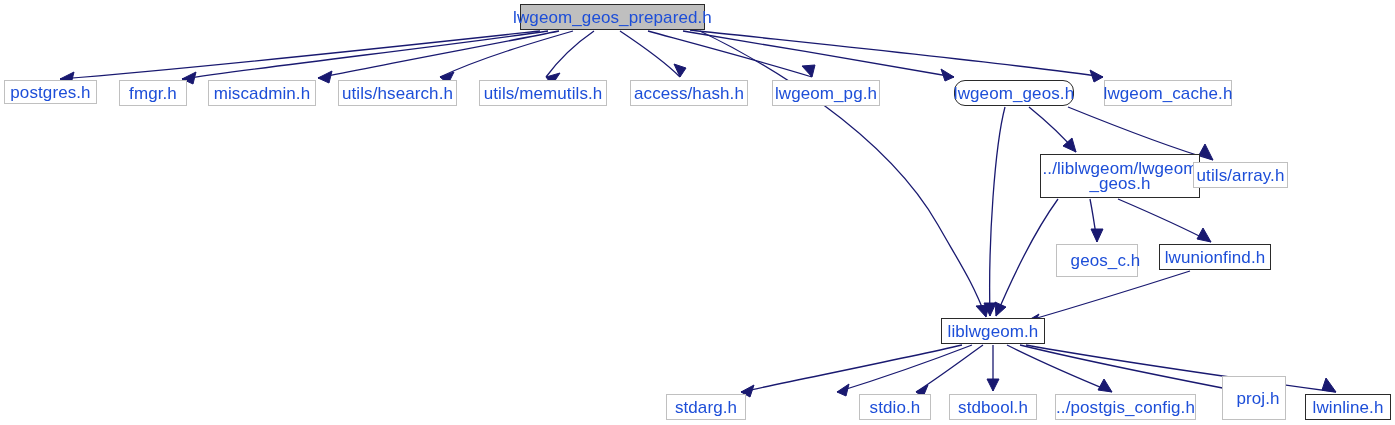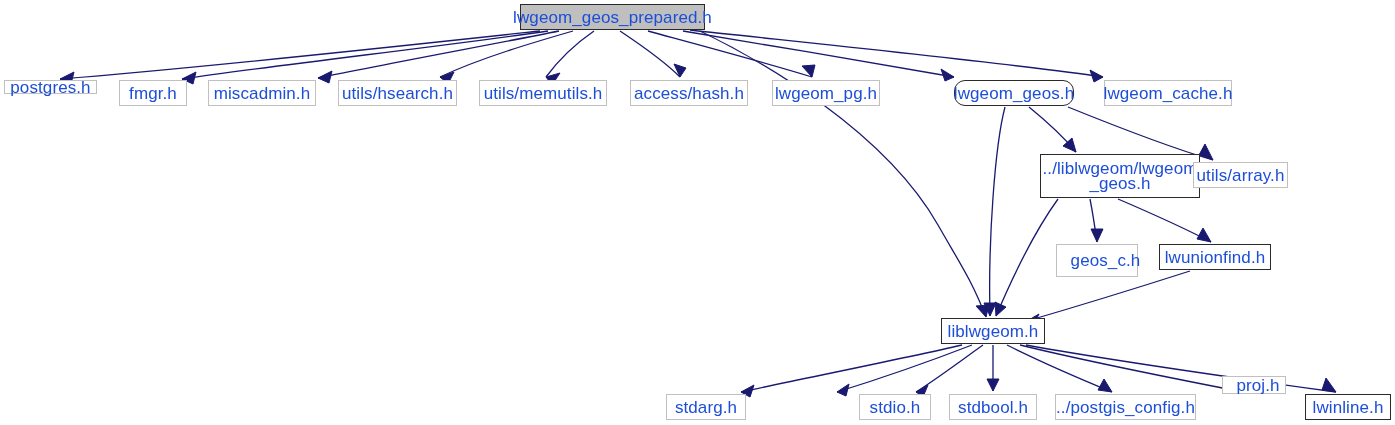--- a/index.html
+++ b/index.html
@@ -144,36 +144,36 @@
         <path d="M 1020,345 C 1073,358 1176,379 1243,392" fill="none" stroke="#191970" stroke-width="1.3"></path>
         <polygon points="1243,392 1230,390 1234,378" fill="#191970" stroke="#191970" stroke-width="1"></polygon>
       </g>
       <g>
         <path d="M 1026,345 C 1098,358 1249,380 1336,392" fill="none" stroke="#191970" stroke-width="1.3"></path>
         <polygon points="1336,392 1322,390 1326,378" fill="#191970" stroke="#191970" stroke-width="1"></polygon>
       </g>
     </svg>
   <div id="node-layer">
       <div class="node root" style="left: 520px; top: 4px; width: 185px; height: 26px;"><span>lwgeom_geos_prepared.h</span></div>
-      <div class="node light" style="left: 4px; top: 80px; width: 93px; height: 14px;"><span>postgres.h</span></div>
+      <div class="node light" style="left: 4px; top: 80px; width: 93px; height: 24px;"><span>postgres.h</span></div>
       <div class="node light" style="left: 119px; top: 80px; width: 68px; height: 26px;"><span>fmgr.h</span></div>
       <div class="node light" style="left: 208px; top: 80px; width: 108px; height: 26px;"><span>miscadmin.h</span></div>
       <div class="node light" style="left: 338px; top: 80px; width: 119px; height: 26px;"><span>utils/hsearch.h</span></div>
       <div class="node light" style="left: 479px; top: 80px; width: 128px; height: 26px;"><span>utils/memutils.h</span></div>
       <div class="node light" style="left: 630px; top: 80px; width: 118px; height: 26px;"><span>access/hash.h</span></div>
       <div class="node light" style="left: 772px; top: 80px; width: 108px; height: 26px;"><span>lwgeom_pg.h</span></div>
       <div class="node dark" style="left: 954px; top: 80px; width: 120px; height: 26px; border-radius: 11px;"><span>lwgeom_geos.h</span></div>
       <div class="node light" style="left: 1104px; top: 80px; width: 128px; height: 26px;"><span>lwgeom_cache.h</span></div>
       <div class="node dark" style="left: 1040px; top: 154px; width: 160px; height: 44px;"><span>../liblwgeom/lwgeom
 _geos.h</span></div>
       <div class="node light" style="left: 1193px; top: 162px; width: 95px; height: 26px;"><span>utils/array.h</span></div>
       <div class="node light" style="left: 1056px; top: 244px; width: 82px; height: 33px; padding-left: 17px;"><span>geos_c.h</span></div>
       <div class="node dark" style="left: 1159px; top: 244px; width: 112px; height: 26px;"><span>lwunionfind.h</span></div>
       <div class="node dark" style="left: 941px; top: 318px; width: 104px; height: 26px;"><span>liblwgeom.h</span></div>
       <div class="node light" style="left: 666px; top: 394px; width: 80px; height: 26px;"><span>stdarg.h</span></div>
       <div class="node light" style="left: 765px; top: 394px; width: 76px; height: 26px; margin-top: 40px;"><span>stdint.h</span></div>
       <div class="node light" style="left: 859px; top: 394px; width: 72px; height: 26px;"><span>stdio.h</span></div>
       <div class="node light" style="left: 949px; top: 394px; width: 88px; height: 26px;"><span>stdbool.h</span></div>
       <div class="node light" style="left: 1055px; top: 394px; width: 141px; height: 26px;"><span>../postgis_config.h</span></div>
-      <div class="node light" style="left: 1222px; top: 376px; width: 64px; height: 18px; padding-left: 8px;"><span>proj.h</span></div>
+      <div class="node light" style="left: 1222px; top: 376px; width: 64px; height: 44px; padding-left: 8px;"><span>proj.h</span></div>
       <div class="node dark" style="left: 1305px; top: 394px; width: 86px; height: 26px;"><span>lwinline.h</span></div>
     </div>
 </div>
 
 </body></html>

